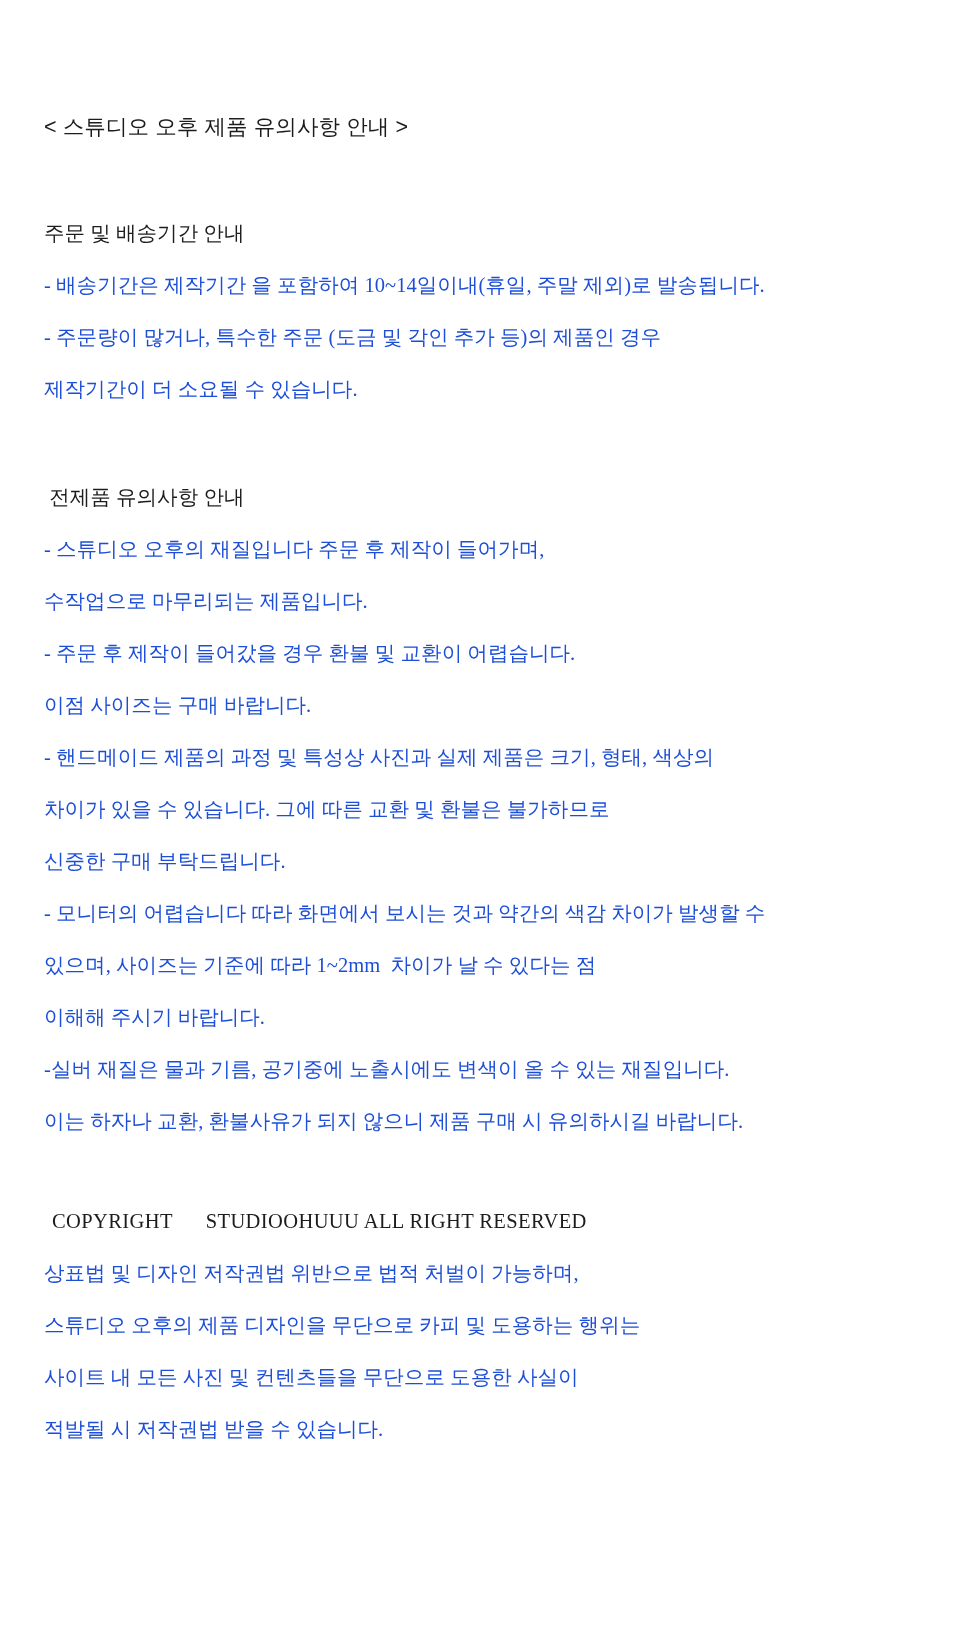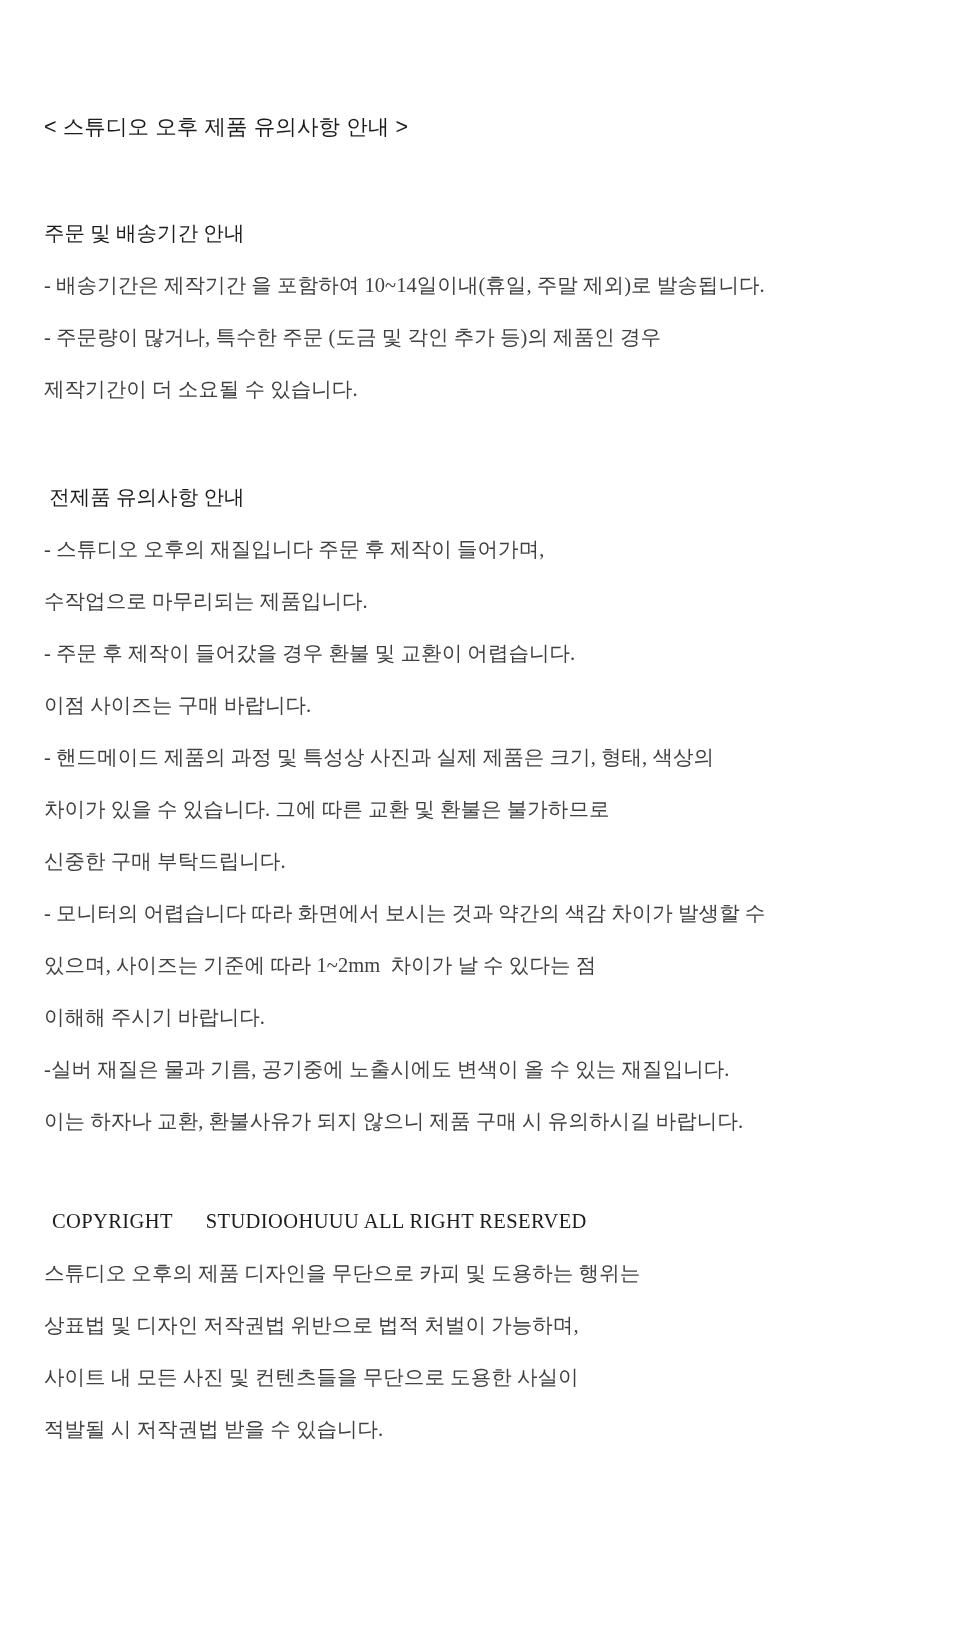--- a/index.html
+++ b/index.html
@@ -38,21 +38,21 @@
   .gap-sm {
     height: 48px;
   }
   .section {
     margin: 0;
     font-family: Liberation Serif, serif;
   }
   .line {
     font-size: 20.5px;
     line-height: 52px;
-    color: #404040;
+    color: #1d4ed8;
     letter-spacing: 0.05px;
     white-space: pre-wrap;
     font-weight: 400;
   }
   .line.heading {
     color: #1c1c1c;
   }
   .copyright-line {
     font-size: 20.5px;
     line-height: 52px;
@@ -94,19 +94,19 @@
     <div class="line">있으며, 사이즈는 기준에 따라 1~2mm  차이가 날 수 있다는 점</div>
     <div class="line">이해해 주시기 바랍니다.</div>
     <div class="line">-실버 재질은 물과 기름, 공기중에 노출시에도 변색이 올 수 있는 재질입니다.</div>
     <div class="line">이는 하자나 교환, 환불사유가 되지 않으니 제품 구매 시 유의하시길 바랍니다.</div>
   </section>
 
   <div class="gap-sm"></div>
 
   <section class="section">
     <div class="copyright-line">COPYRIGHT      STUDIOOHUUU ALL RIGHT RESERVED</div>
+    <div class="line">상표법 및 디자인 저작권법 위반으로 법적 처벌이 가능하며,</div>
     <div class="line">스튜디오 오후의 제품 디자인을 무단으로 카피 및 도용하는 행위는</div>
-    <div class="line">상표법 및 디자인 저작권법 위반으로 법적 처벌이 가능하며,</div>
     <div class="line">사이트 내 모든 사진 및 컨텐츠들을 무단으로 도용한 사실이</div>
     <div class="line">적발될 시 저작권법 받을 수 있습니다.</div>
   </section>
 
 </div>
 
 </body></html>

